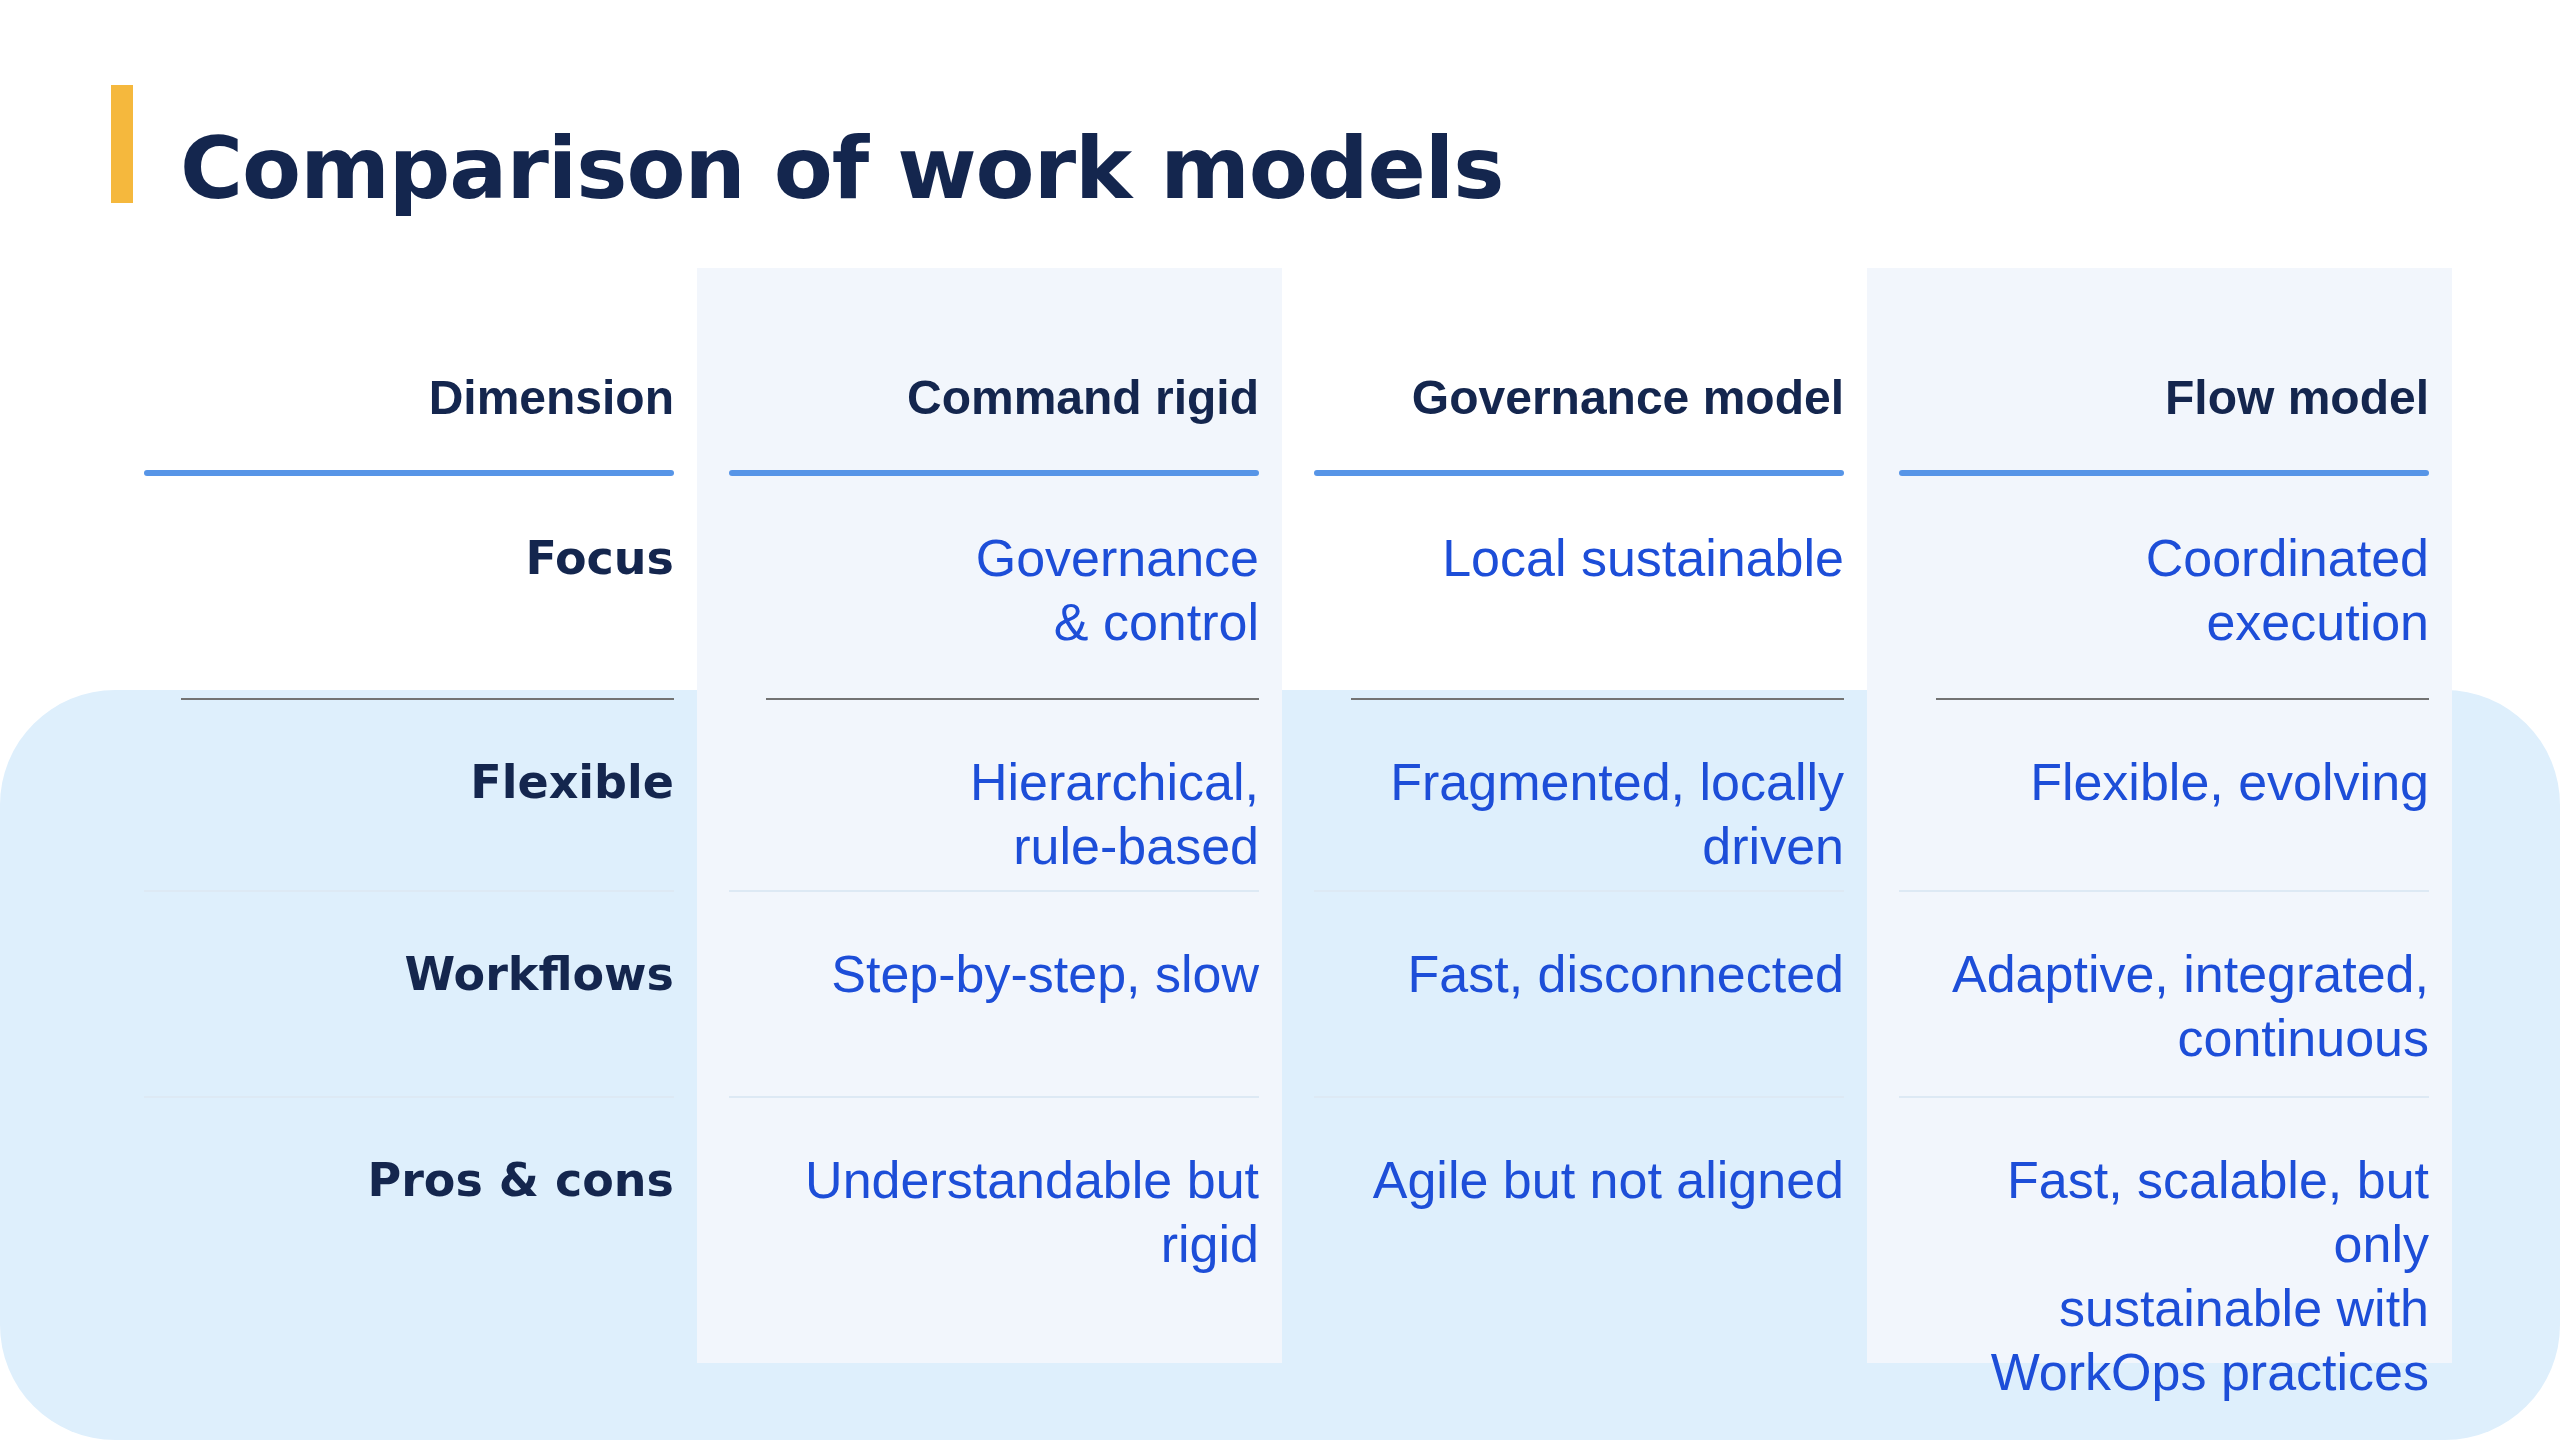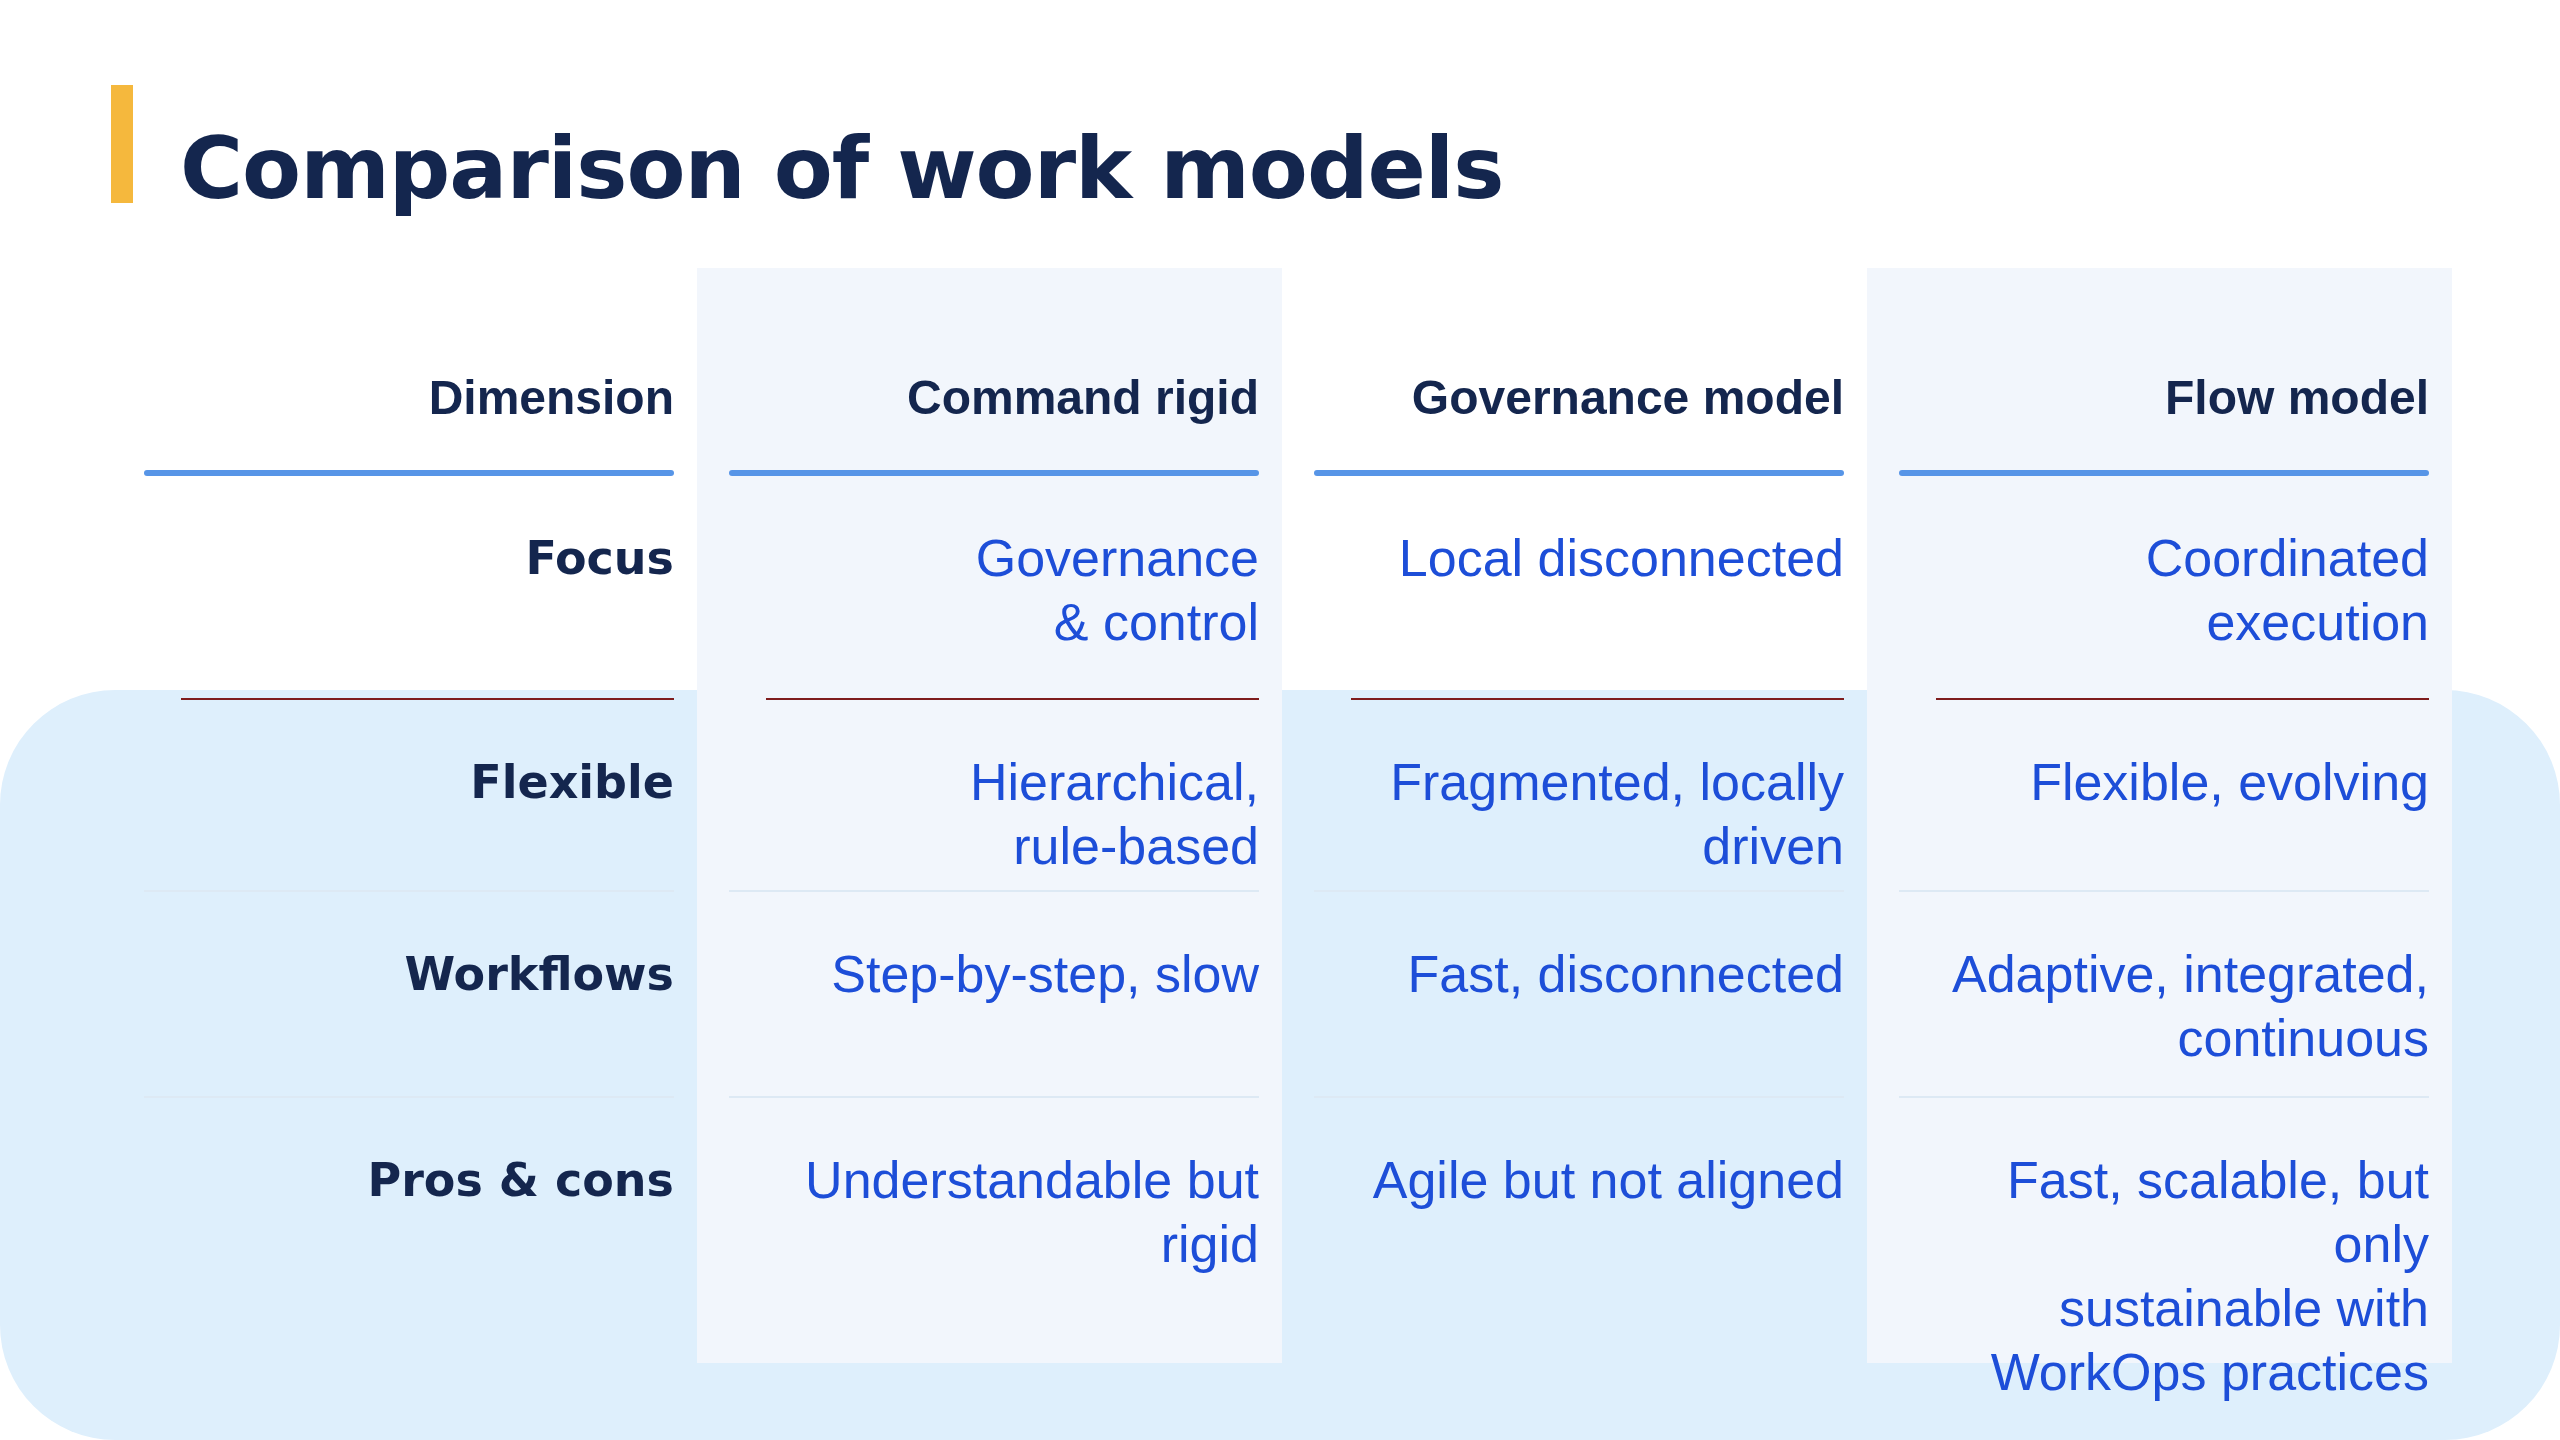--- a/index.html
+++ b/index.html
@@ -80,21 +80,21 @@
   .header-underline {
     height: 6px;
     background: #5795E7;
     border-radius: 3px;
   }
 
   .row {
     box-sizing: border-box;
     padding-top: 50px;
   }
-  .row-1 { height: 224px; border-bottom: 2px solid #7f1d1d; margin-left: 37px; }
+  .row-1 { height: 224px; border-bottom: 2px solid #737373; margin-left: 37px; }
   .row-2 { height: 192px; border-bottom: 2px solid #DDE9F4; }
   .row-3 { height: 206px; border-bottom: 2px solid #DDE9F4; }
   .row-4 { height: 265px; }
 
   .cell {
     font-size: 52px;
     line-height: 64px;
     font-weight: 400;
     color: #1d4ed8;
     white-space: pre-line;
@@ -157,21 +157,21 @@
 rigid</div>
         </div>
       </div>
     </div>
 
     <div class="col">
       <div class="inner">
         <div class="col-header">Governance model</div>
         <div class="header-underline"></div>
         <div class="row row-1">
-          <div class="cell">Local disconnected</div>
+          <div class="cell">Local sustainable</div>
         </div>
         <div class="row row-2">
           <div class="cell">Fragmented, locally
 driven</div>
         </div>
         <div class="row row-3">
           <div class="cell">Fast, disconnected</div>
         </div>
         <div class="row row-4">
           <div class="cell">Agile but not aligned</div>

